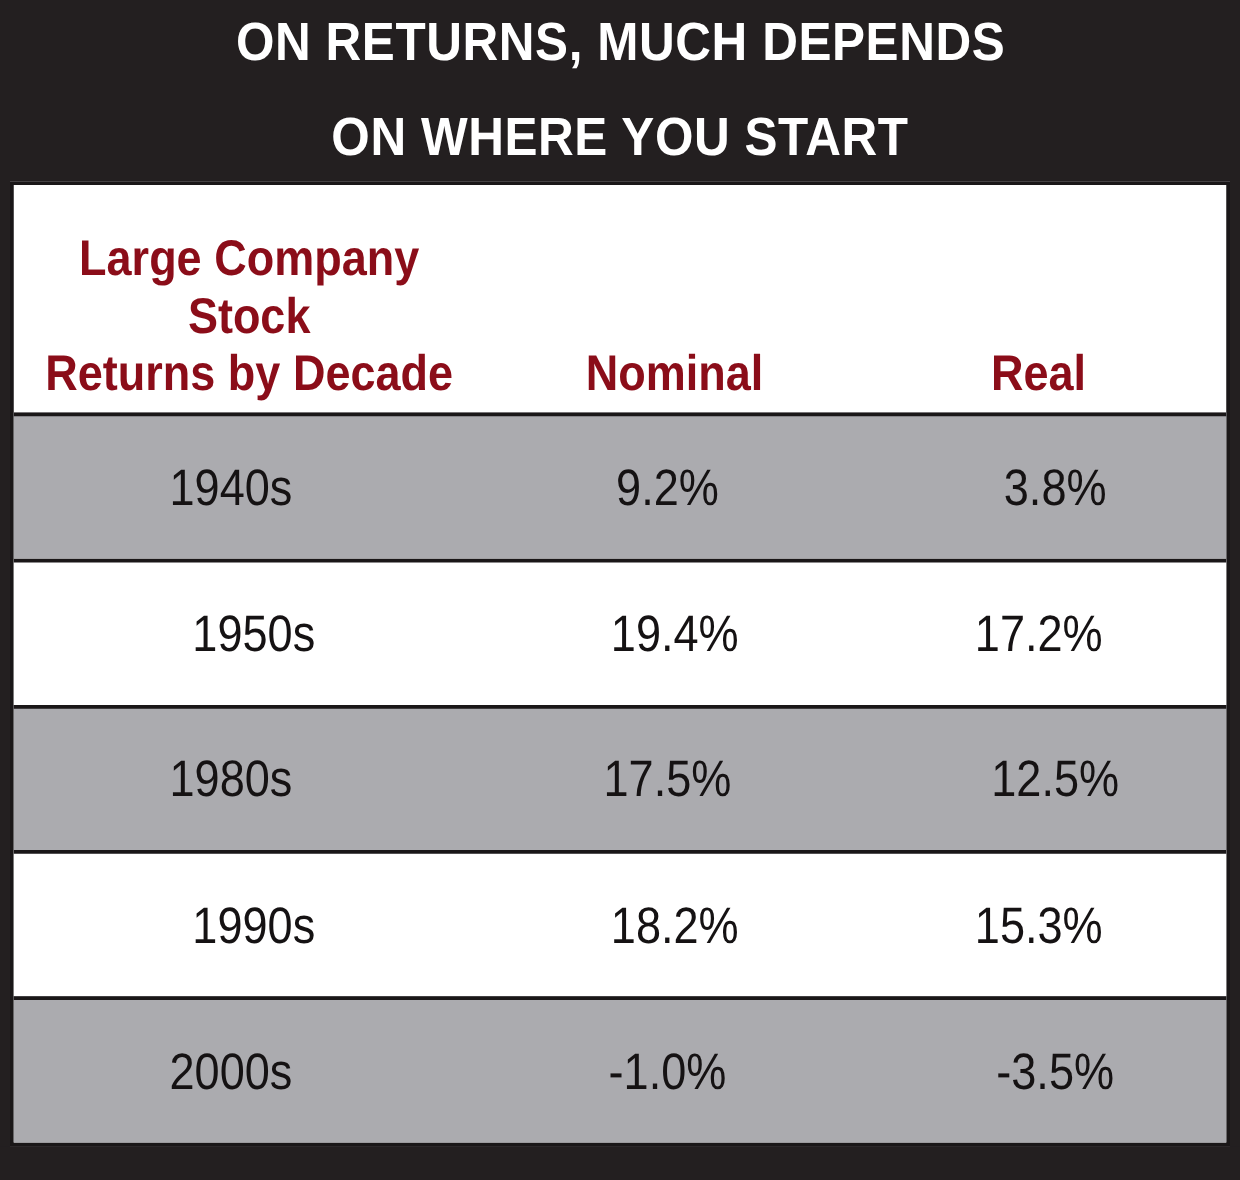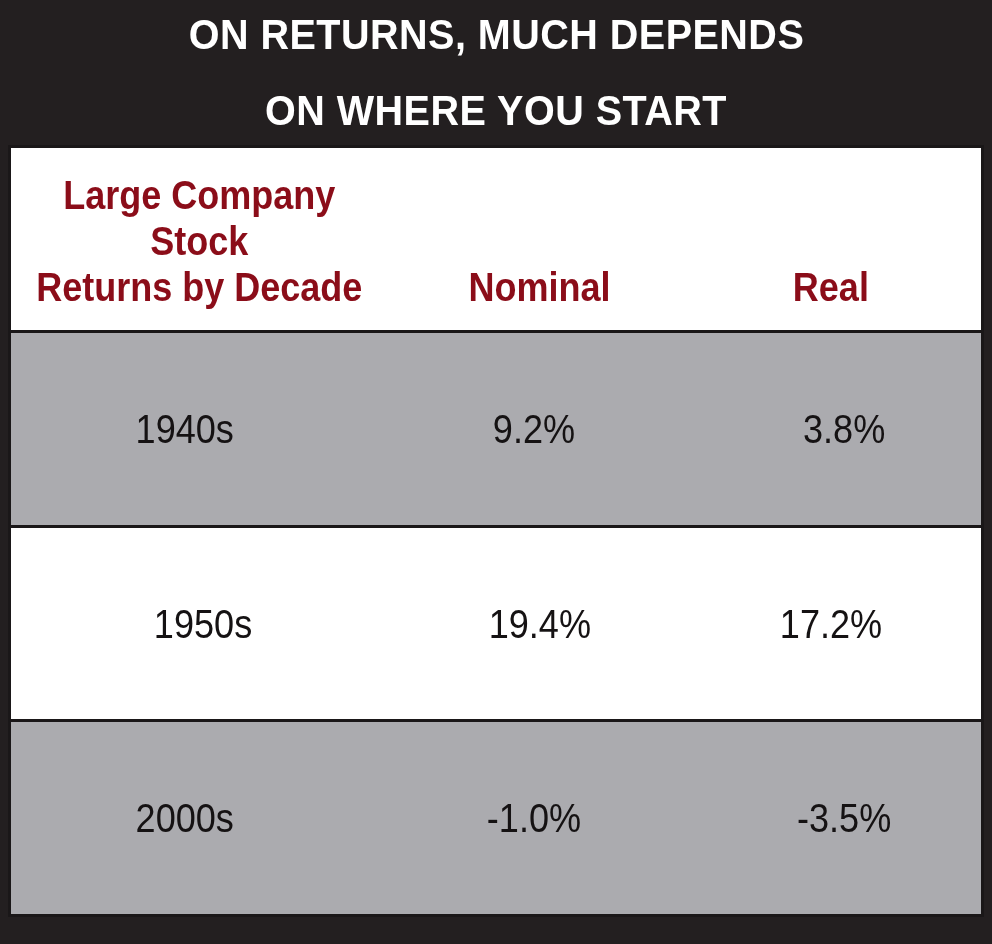--- a/index.html
+++ b/index.html
@@ -87,21 +87,21 @@
     text-align: center;
     padding-right: 16px;
   }
 
   
   .head-row {
     display: flex;
     align-items: flex-end;
     height: 182px;
     flex: 0 0 auto;
-    padding-bottom: 20px;
+    padding-bottom: 8px;
     box-sizing: border-box;
   }
   .head-cell {
     color: #8B0D19;
     font-family: "Liberation Sans Narrow", "Liberation Sans", sans-serif;
     font-weight: bold;
     font-size: 40px;
     line-height: 46px;
     transform: scaleX(0.9);
   }
@@ -184,21 +184,31 @@
         </div>
 
         <div class="data-row shade-white">
           <div class="cell col-decade">1950s</div>
           <div class="cell col-nominal">19.4%</div>
           <div class="cell col-real">17.2%</div>
         </div>
 
 
 
-
+        <div class="data-row shade-gray">
+          <div class="cell col-decade">1980s</div>
+          <div class="cell col-nominal">17.5%</div>
+          <div class="cell col-real">12.5%</div>
+        </div>
+
+        <div class="data-row shade-white">
+          <div class="cell col-decade">1990s</div>
+          <div class="cell col-nominal">18.2%</div>
+          <div class="cell col-real">15.3%</div>
+        </div>
 
         <div class="data-row shade-gray">
           <div class="cell col-decade">2000s</div>
           <div class="cell col-nominal">-1.0%</div>
           <div class="cell col-real">-3.5%</div>
         </div>
 
       </div>
     </div>
   </div>

